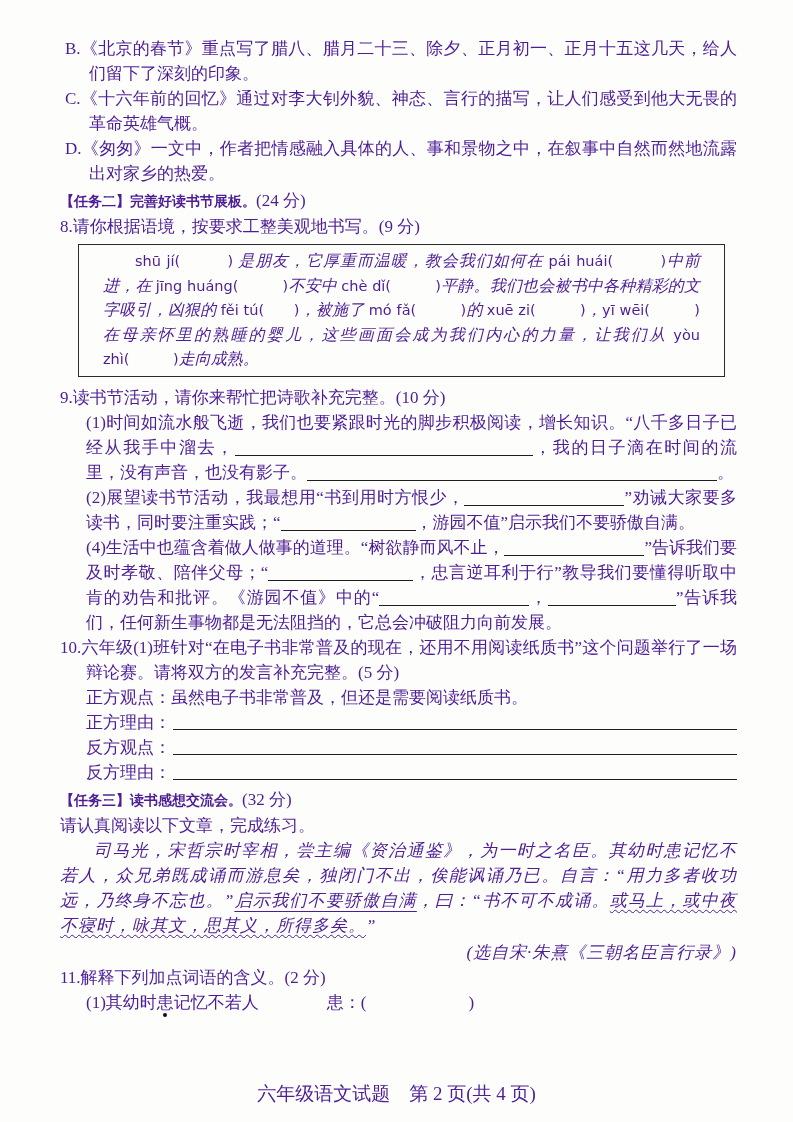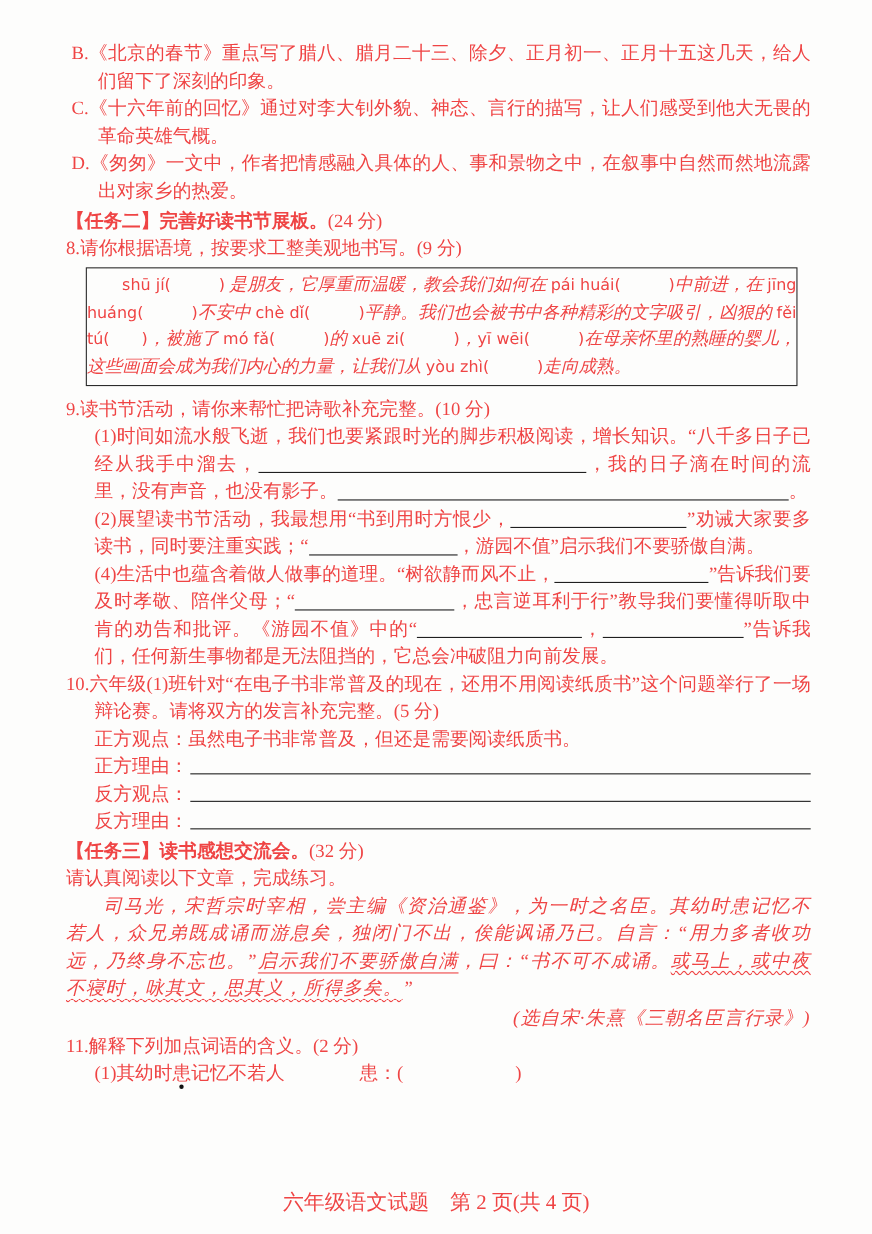--- a/index.html
+++ b/index.html
@@ -6,32 +6,32 @@
   html, body { margin: 0; padding: 0; background: #ffffff; }
   .page {
     position: relative;
     width: 793px;
     height: 1122px;
     background: #fdfdfc;
     padding: 36px 56px 0 60px;
     font-family: "Liberation Serif", serif;
     font-size: 17px;
     line-height: 25px;
-    color: #ef4444;
+    color: #4c1d95;
     overflow: hidden;
   }
   p { margin: 0; text-align: justify; }
   .opt { margin-left: 5px; padding-left: 24px; text-indent: -24px; }
   .task-line { margin-top: 2px; }
-  .task-head { font-weight: 700; font-size: 17px; font-family: "Liberation Sans", sans-serif; }
+  .task-head { font-weight: 700; font-size: 14px; font-family: "Liberation Sans", sans-serif; }
   .score { font-weight: 400; }
   .q8box {
     border: 1.5px solid #2b2b2b;
     margin: 5px 12px 8px 18px;
-    padding: 4px 0;
+    padding: 4px 24px;
     font-size: 16px;
     line-height: 23.5px;
     text-indent: 2em;
   }
   .py { font-family: "DejaVu Sans", sans-serif; font-size: 14.5px; }
   .cn { font-style: italic; }
   .sub { margin-left: 26px; }
   .bk {
     display: inline-block;
     border-bottom: 1.3px solid #1f1f1f;

